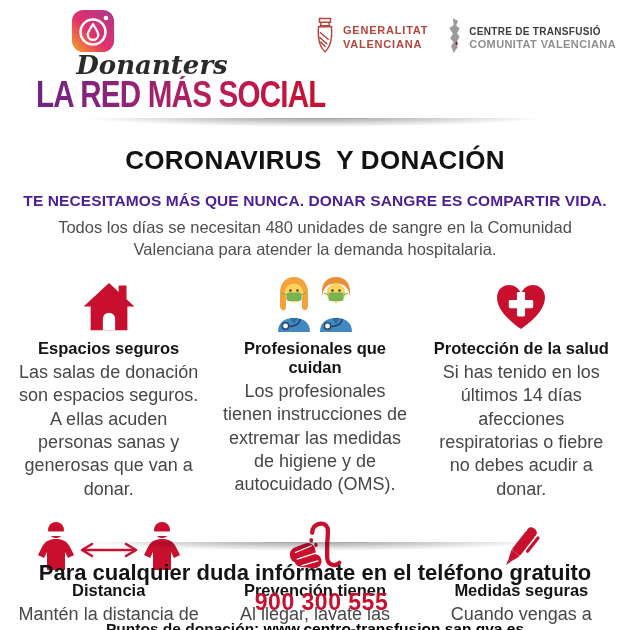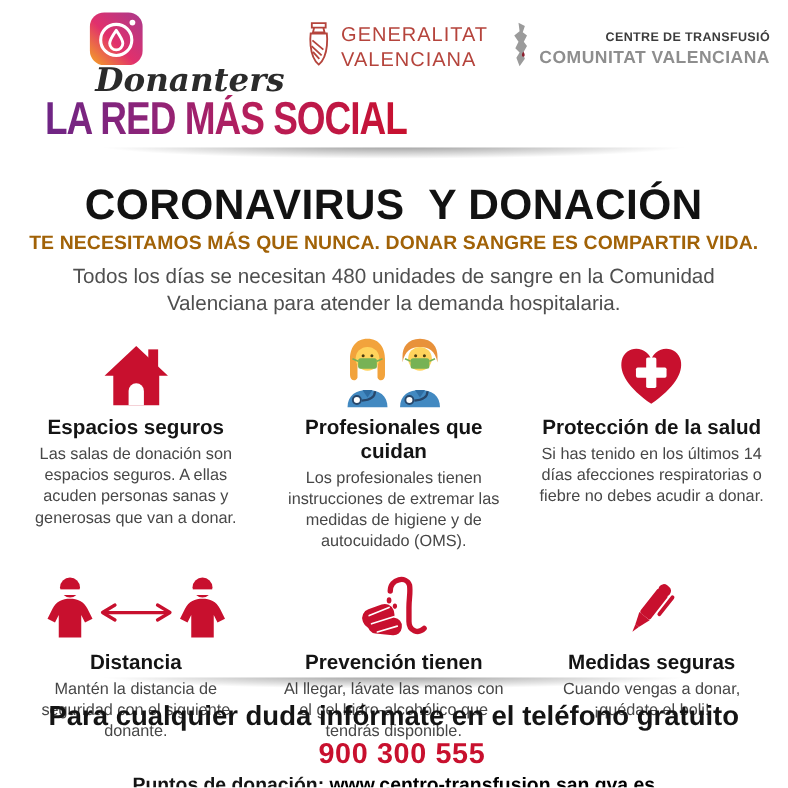--- a/index.html
+++ b/index.html
@@ -20,43 +20,43 @@
     position:absolute;left:16px;top:72px;white-space:nowrap;
     font-weight:900;font-size:37px;letter-spacing:-1px;line-height:1;
     transform:scaleX(0.8);transform-origin:left center;
     color:#A3195B;
     background:linear-gradient(90deg,#6E2585 0%,#8F2478 30%,#B71E5A 58%,#C8102E 100%);
     -webkit-background-clip:text;background-clip:text;
     -webkit-text-fill-color:transparent;
   }
   .partners{position:absolute;right:14px;top:16px;display:flex;gap:18px;align-items:flex-start;}
   .partner{display:flex;gap:6px;align-items:center;}
-  .gva-text{font-size:16px;font-weight:400;color:#B5443C;letter-spacing:0.8px;line-height:1.25;}
-  .ctr-text div:first-child{font-size:10px;font-weight:800;color:#3C3C3C;letter-spacing:0.3px;text-align:right;}
-  .ctr-text div:last-child{font-size:14px;font-weight:600;color:#8E8E8E;letter-spacing:0.4px;margin-top:1px;}
+  .gva-text{font-size:11px;font-weight:700;color:#B5443C;letter-spacing:0.8px;line-height:1.25;}
+  .ctr-text div:first-child{font-size:10px;font-weight:800;color:#3C3C3C;letter-spacing:0.3px;}
+  .ctr-text div:last-child{font-size:11px;font-weight:600;color:#8E8E8E;letter-spacing:0.4px;margin-top:1px;}
   
   .shadow-band{
     height:13px;width:100%;
     background:radial-gradient(ellipse 54% 120% at 50% -15%, rgba(0,0,0,0.42), rgba(0,0,0,0) 70%);
   }
   
   .hero{text-align:center;margin-top:1px;}
-  .hero-title{font-size:34px;font-weight:800;letter-spacing:0.3px;color:#121212;white-space:pre;margin-top:14px;}
-  .hero-subtitle{font-size:15.5px;font-weight:700;color:#a16207;margin-top:2px;letter-spacing:0.1px;}
+  .hero-title{font-size:26px;font-weight:800;letter-spacing:0.3px;color:#121212;white-space:pre;margin-top:14px;}
+  .hero-subtitle{font-size:15.5px;font-weight:700;color:#4c1d95;margin-top:16px;letter-spacing:0.1px;}
   .hero-lead{font-size:16.5px;color:#4F4F4F;line-height:1.33;margin-top:7px;}
   
   .grid{
     width:604px;margin:13px auto 0;display:grid;
     grid-template-columns:1fr 1fr 1fr;column-gap:8px;row-gap:15px;gap:15px;
   }
   .card{text-align:center;}
   .card-icon{height:58px;display:flex;align-items:flex-end;justify-content:center;}
   .card-icon svg{display:block;}
   .card-title{font-size:16.5px;font-weight:700;color:#141414;margin-top:7px;}
-  .card-text{font-size:13px;color:#474747;line-height:1.3;margin:3px auto 0;max-width:188px;}
+  .card-text{font-size:18px;color:#474747;line-height:1.3;margin:3px auto 0;max-width:188px;}
   
   .footer{position:absolute;left:0;right:0;top:542px;}
   .footer-content{text-align:center;margin-top:5px;}
   .footer-info{font-size:22px;font-weight:700;color:#141414;}
   .footer-phone{font-size:23px;font-weight:800;color:#C8102E;margin-top:3px;letter-spacing:0.5px;margin-left:13px;}
   .footer-points{font-size:15.5px;font-weight:700;margin-top:4px;}
   .footer-points .label{color:#141414;}
   .footer-points .url{color:#000000;text-decoration:none;cursor:pointer;}
 </style>
 </head>

